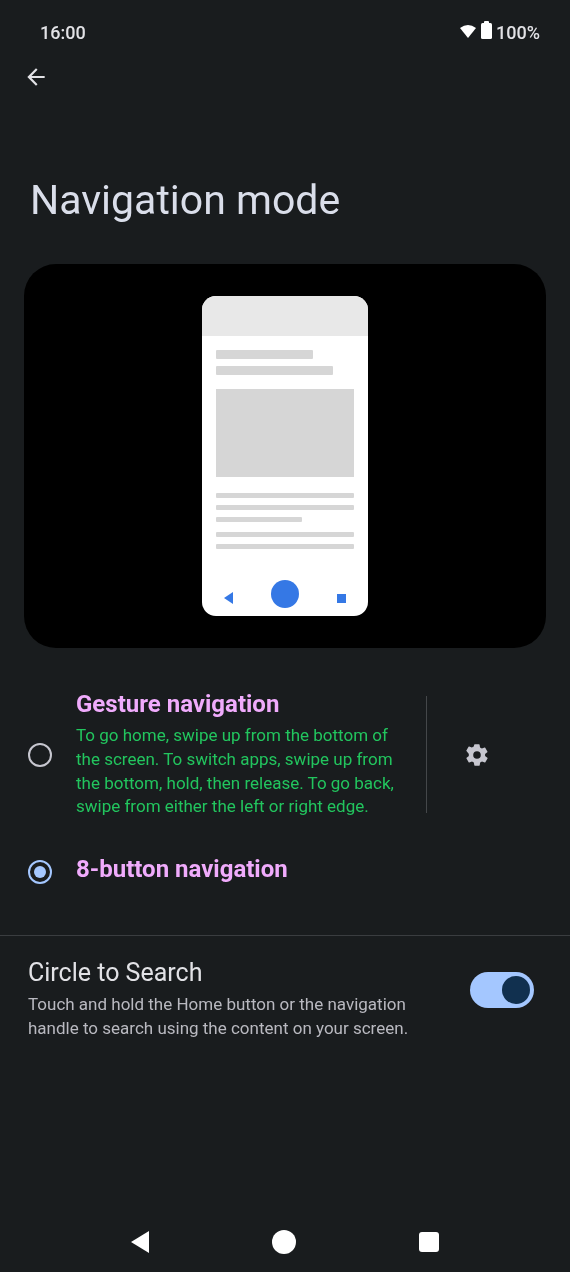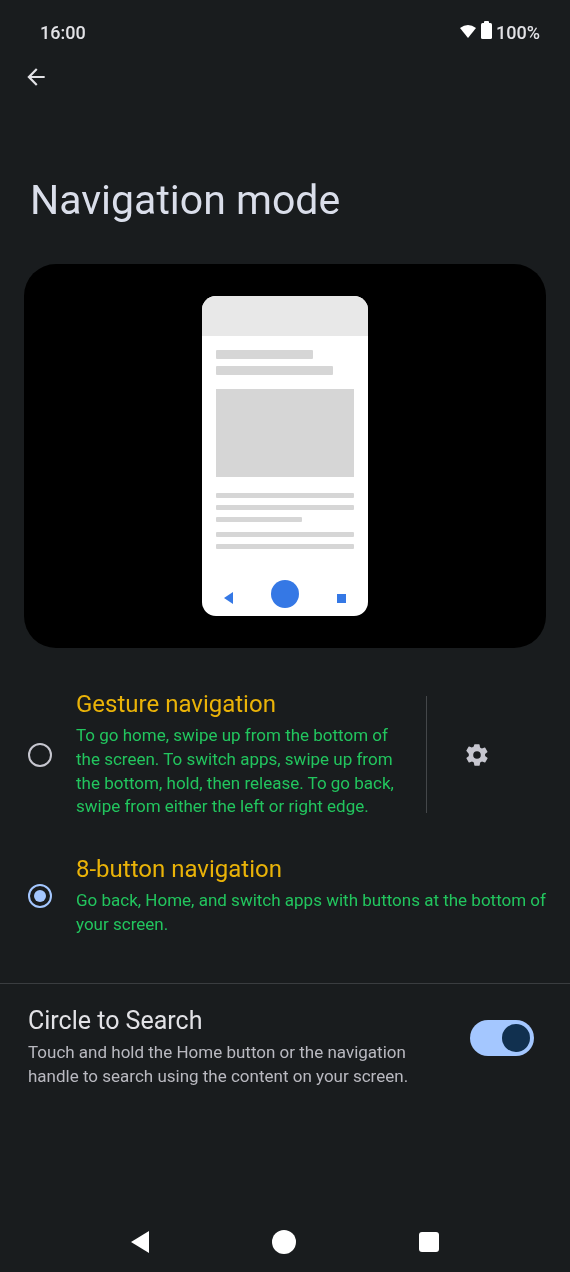--- a/index.html
+++ b/index.html
@@ -96,21 +96,21 @@
     border: 2.5px solid #c6c6cf; border-radius: 50%;
     display:flex;align-items:center;justify-content:center;
     cursor:pointer;
   }
   .radio.checked { border-color:#a4c7ff; }
   .radio.checked::after {
     content:""; width:12px; height:12px; background:#a4c7ff; border-radius:50%;
   }
   .option-text { flex: 1; }
   .option-title {
-    font-size: 24px; font-weight: 400; color:#eab308; margin-bottom: 6px;
+    font-size: 24px; font-weight: 700; color:#f0abfc; margin-bottom: 6px;
   }
   .option-desc {
     font-size: 17px; line-height: 1.4; color:#22c55e;
   }
   .option-divider {
     width: 1px; align-self: stretch; background: #44474a; margin: 6px 6px;
   }
   .gear-btn {
     width:40px;height:40px;display:flex;align-items:center;justify-content:center;
     color:#c6c6cf; cursor:pointer;
@@ -211,21 +211,20 @@
       <svg width="26" height="26" viewBox="0 0 24 24">
         <path fill="currentColor" d="M19.4 13a7.8 7.8 0 0 0 .1-1 7.8 7.8 0 0 0-.1-1l2.1-1.6a.5.5 0 0 0 .1-.6l-2-3.5a.5.5 0 0 0-.6-.2l-2.5 1a7.3 7.3 0 0 0-1.7-1l-.4-2.6a.5.5 0 0 0-.5-.4h-4a.5.5 0 0 0-.5.4L9 4.1a7.3 7.3 0 0 0-1.7 1l-2.5-1a.5.5 0 0 0-.6.2l-2 3.5a.5.5 0 0 0 .1.6L4.5 11a7.8 7.8 0 0 0-.1 1 7.8 7.8 0 0 0 .1 1l-2.1 1.6a.5.5 0 0 0-.1.6l2 3.5a.5.5 0 0 0 .6.2l2.5-1a7.3 7.3 0 0 0 1.7 1l.4 2.6a.5.5 0 0 0 .5.4h4a.5.5 0 0 0 .5-.4l.4-2.6a7.3 7.3 0 0 0 1.7-1l2.5 1a.5.5 0 0 0 .6-.2l2-3.5a.5.5 0 0 0-.1-.6Zm-7.4 2.5A3.5 3.5 0 1 1 15.5 12 3.5 3.5 0 0 1 12 15.5Z"></path>
       </svg>
     </div>
   </div>
 
   <div class="option">
     <div class="radio checked"></div>
     <div class="option-text">
       <div class="option-title">8-button navigation</div>
-      <div class="option-desc">Go back, Home, and switch apps with buttons at the bottom of your screen.</div>
     </div>
   </div>
 
 </div>
 
 <div class="divider"></div>
 
 <div class="cts">
   <div class="cts-text">
     <div class="cts-title">Circle to Search</div>

